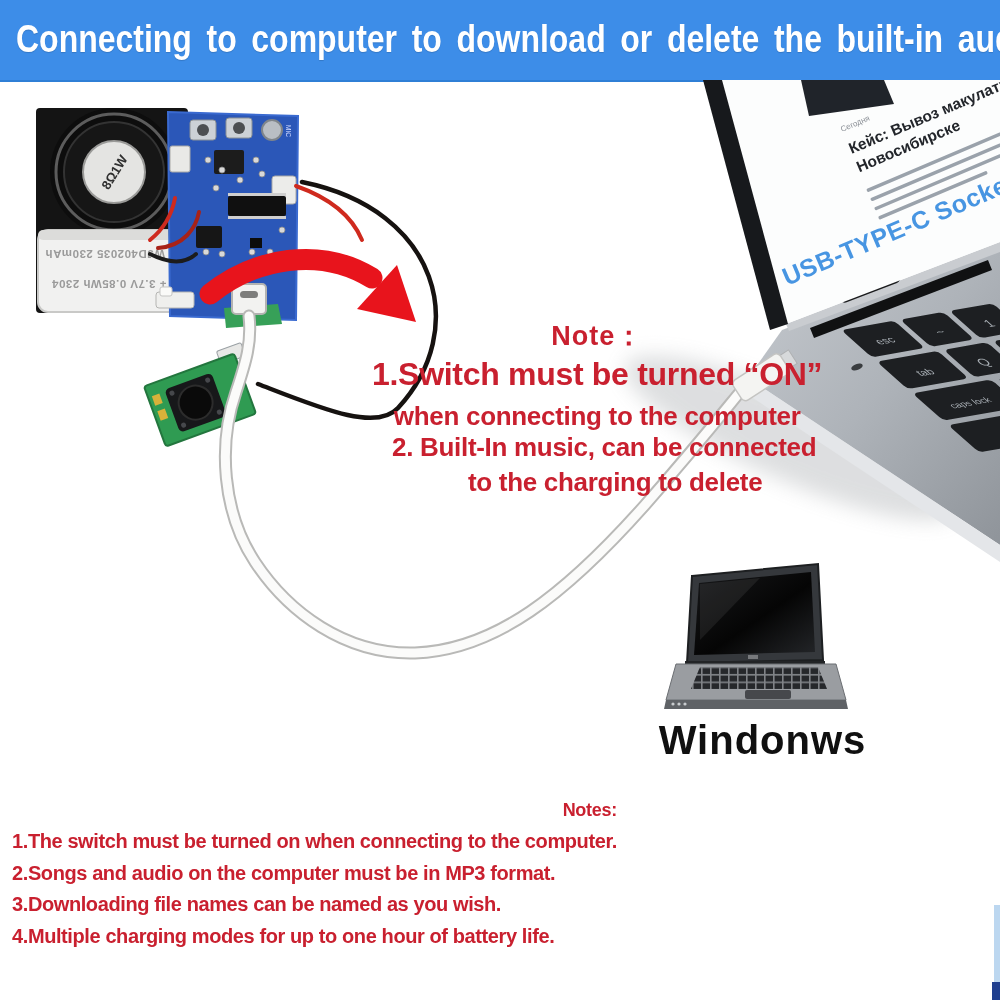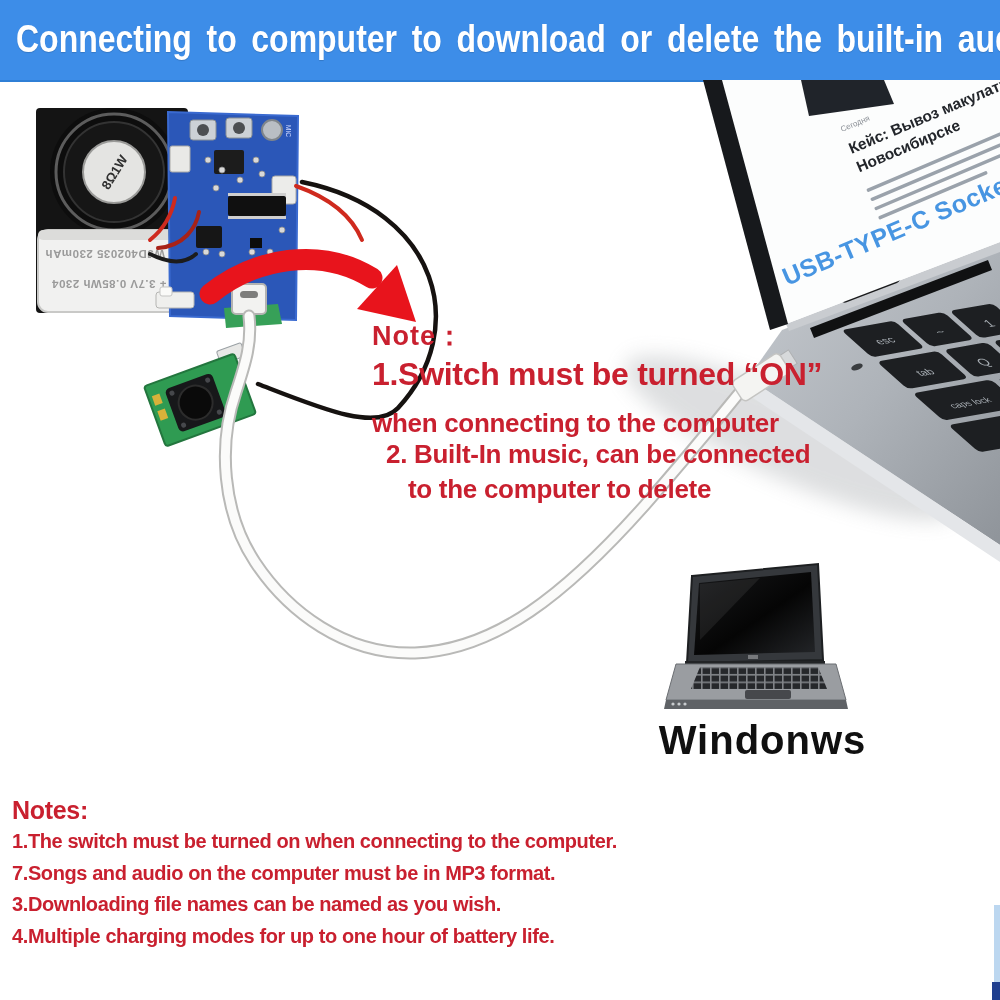--- a/index.html
+++ b/index.html
@@ -9,32 +9,32 @@
   .banner{position:absolute;left:0;top:0;width:1000px;height:80px;background:#3d8de8;border-bottom:2px solid #2f7fd6;overflow:hidden;}
   .banner-text{display:inline-block;margin-left:16px;line-height:78px;white-space:nowrap;
     font-weight:bold;font-size:39px;color:#ffffff;word-spacing:7px;letter-spacing:0px;
     transform:scaleX(0.82);transform-origin:0 50%;
     text-shadow:0 1px 1px rgba(0,0,0,0.15);}
 
   svg{position:absolute;left:0;top:0;}
 
   .usb-type-c-label{position:absolute;left:34px;top:324px;font-size:35px;font-weight:bold;color:#2b85d8;letter-spacing:0.5px;}
 
-  .note-block{position:absolute;left:372px;top:318px;color:#c9202f;font-weight:bold;}
+  .note-block{position:absolute;left:372px;top:318px;color:#c9202f;font-weight:bold;text-align:center;}
   .note-title{font-size:27px;letter-spacing:1px;}
   .note-l1{font-size:32px;margin-top:2px;letter-spacing:-0.3px;}
-  .note-l2{font-size:26px;margin-top:15px;letter-spacing:-0.3px;}
+  .note-l2{font-size:26px;margin-top:8px;letter-spacing:-0.3px;}
   .note-l3{font-size:26px;margin-left:14px;letter-spacing:-0.3px;}
   .note-l4{font-size:26px;margin-top:4px;margin-left:36px;letter-spacing:-0.3px;}
 
   .windows-caption{position:absolute;left:655px;top:718px;width:215px;text-align:center;
     font-size:40px;font-weight:bold;color:#101010;letter-spacing:1px;}
 
   .bottom-notes{position:absolute;left:12px;top:794px;color:#c9202f;font-weight:bold;}
-  .bottom-notes-title{font-size:25px;line-height:32px;letter-spacing:-0.3px;}
+  .bottom-notes-title{font-size:18px;line-height:32px;letter-spacing:-0.3px;text-align:right;}
   .bottom-note-item{font-size:20px;line-height:31.6px;letter-spacing:-0.4px;white-space:nowrap;}
 
   .edge-strip-light{position:absolute;left:994px;top:905px;width:6px;height:95px;background:#bcd7f0;}
   .edge-strip-dark{position:absolute;left:992px;top:982px;width:8px;height:18px;background:#1f3f8f;}
 </style>
 </head>
 <body>
 
 <div id="canvas">
 
@@ -224,29 +224,29 @@
       <circle cx="685" cy="704" r="1.6" fill="#c9cccf"></circle>
     </g>
   </svg>
 
 
   <div class="note-block">
     <div class="note-title">Note：</div>
     <div class="note-l1">1.Switch must be turned “ON”</div>
     <div class="note-l2">when connecting to the computer</div>
     <div class="note-l3">2. Built-In music, can be connected</div>
-    <div class="note-l4">to the computer to delete</div>
+    <div class="note-l4">to the charging to delete</div>
   </div>
 
   <div class="windows-caption">Windonws</div>
 
   <div class="bottom-notes">
     <div class="bottom-notes-title">Notes:</div>
     <div class="bottom-note-item">1.The switch must be turned on when connecting to the computer.</div>
-    <div class="bottom-note-item">7.Songs and audio on the computer must be in MP3 format.</div>
+    <div class="bottom-note-item">2.Songs and audio on the computer must be in MP3 format.</div>
     <div class="bottom-note-item">3.Downloading file names can be named as you wish.</div>
     <div class="bottom-note-item">4.Multiple charging modes for up to one hour of battery life.</div>
   </div>
 
   <div class="edge-strip-light"></div>
   <div class="edge-strip-dark"></div>
 
 </div>
 
 </body></html>

